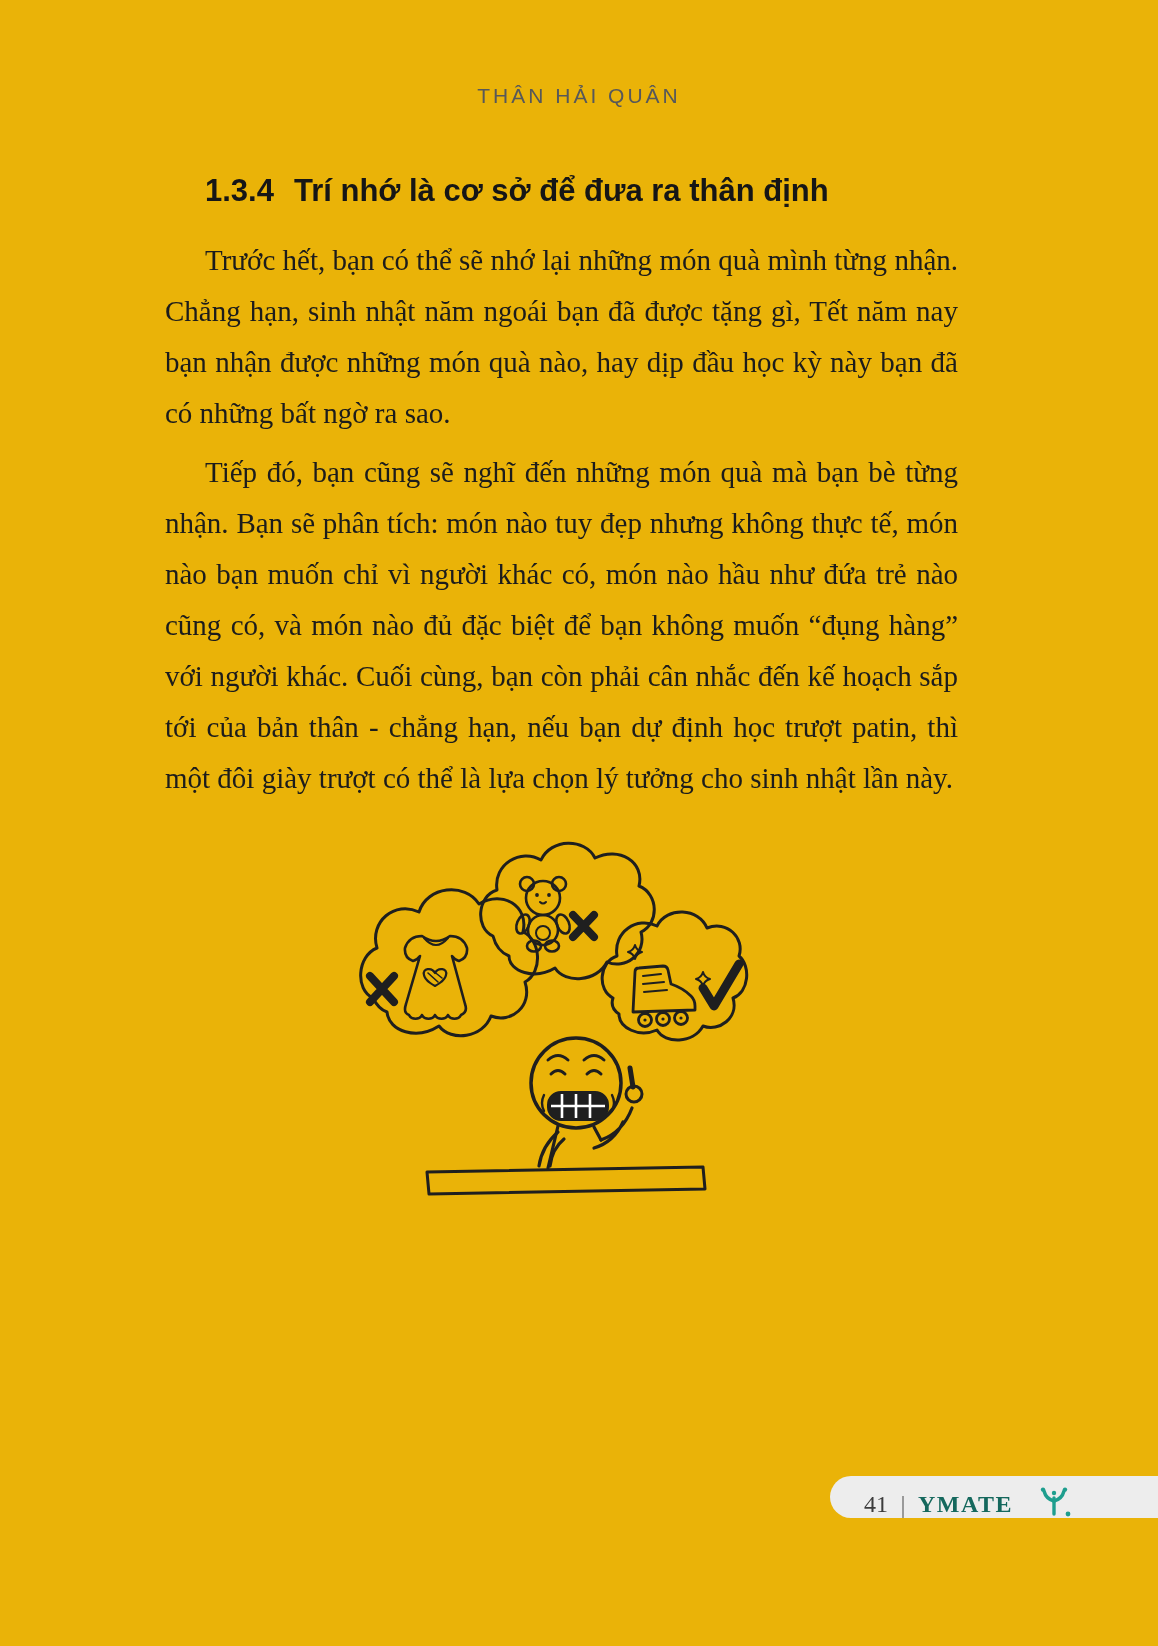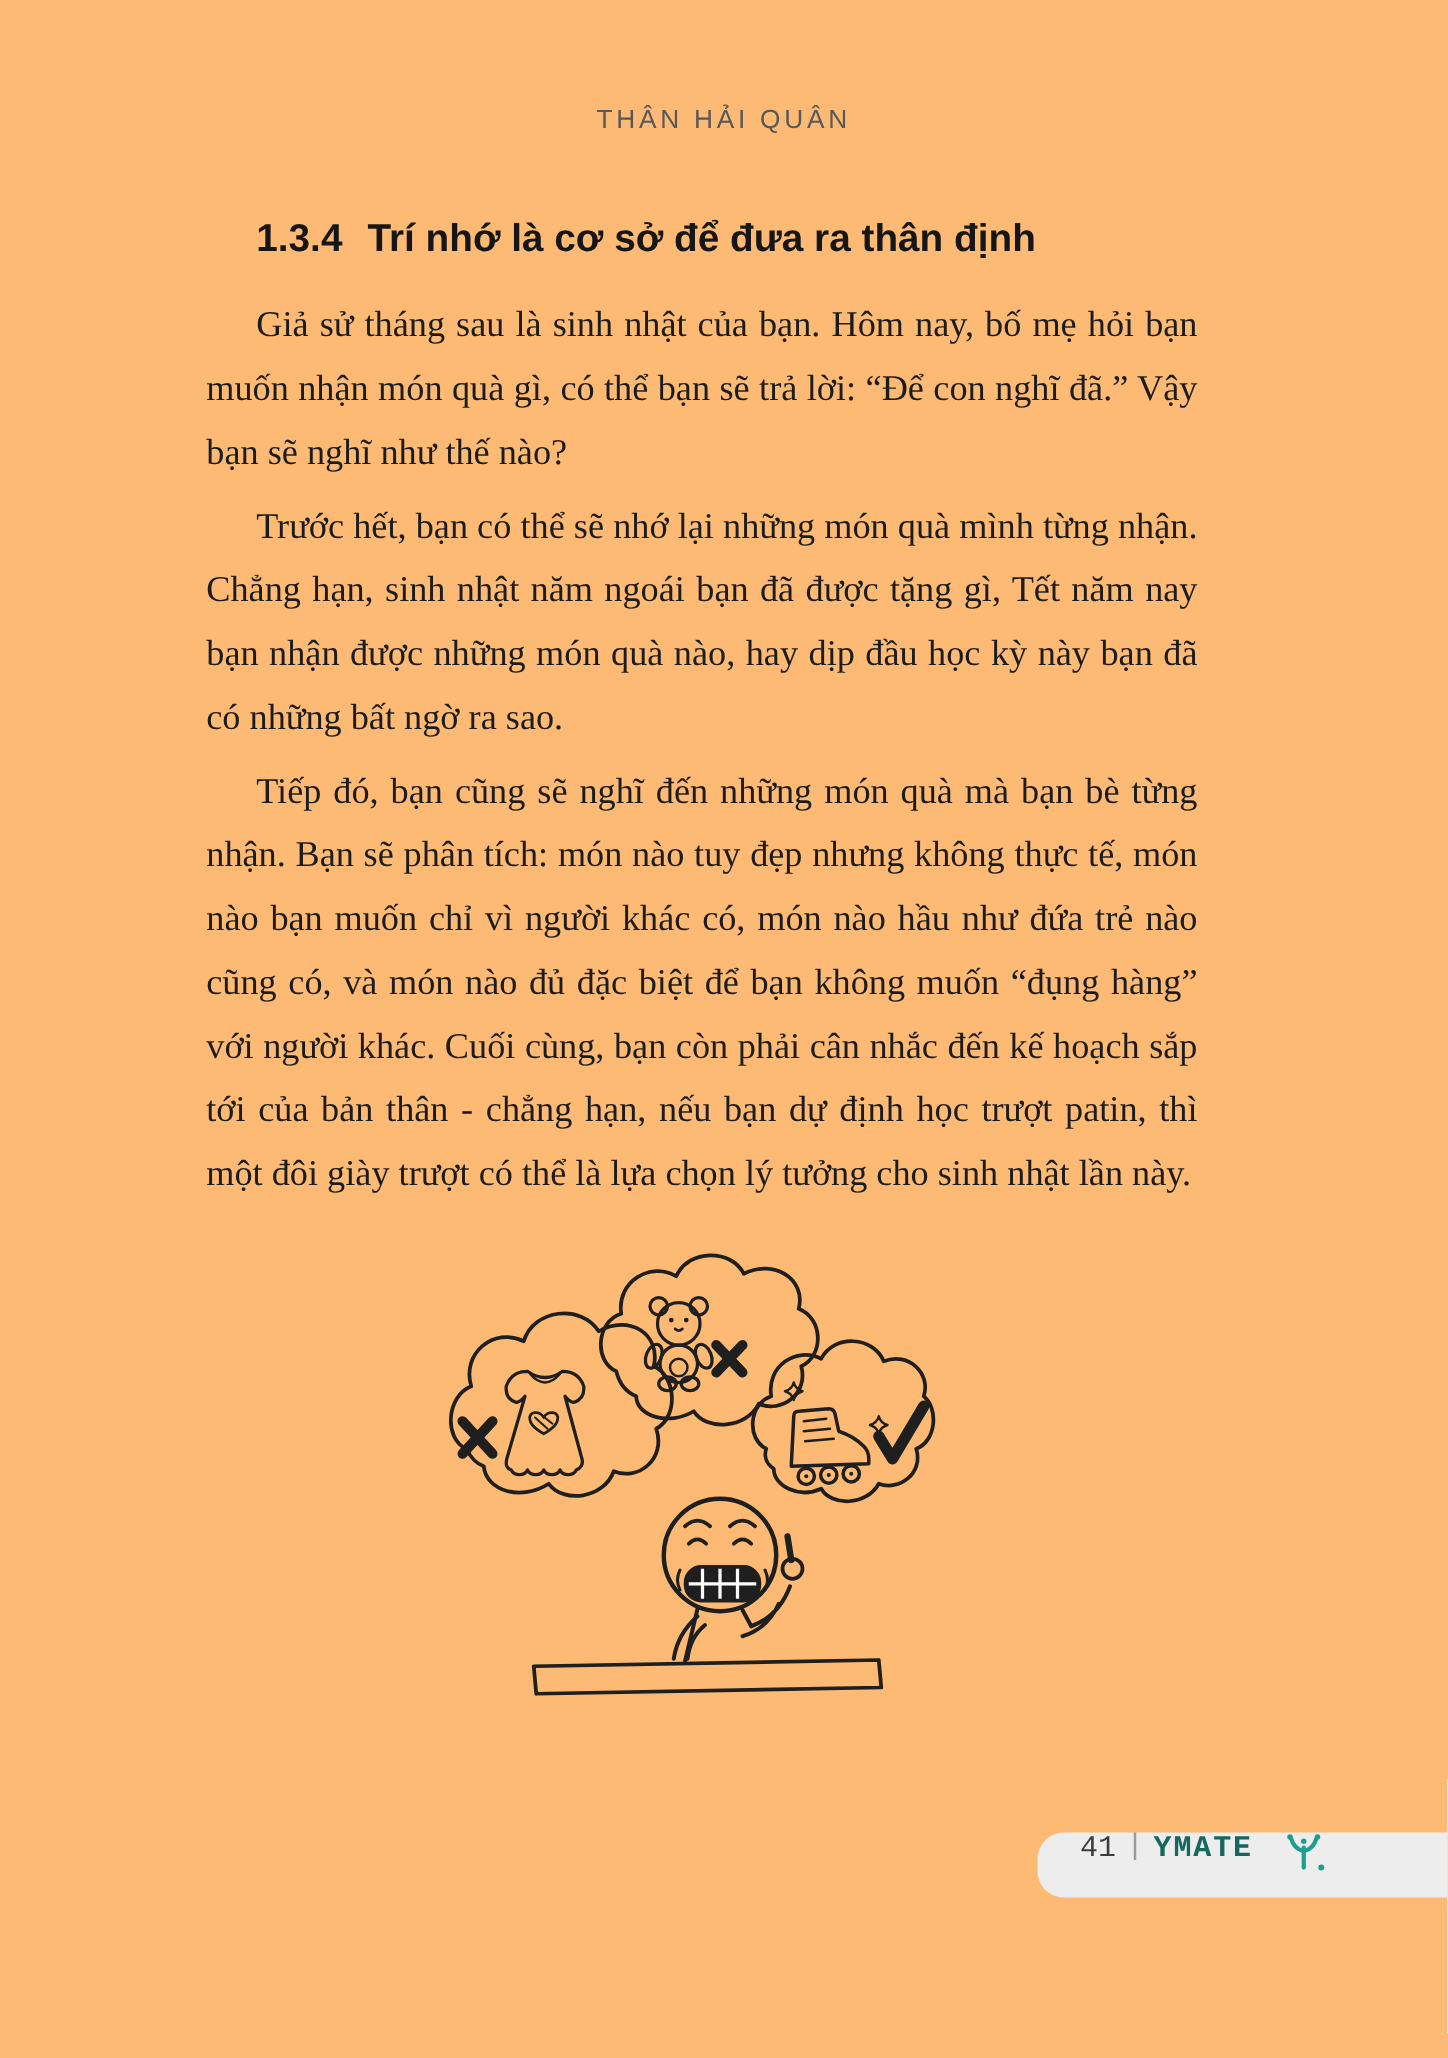--- a/index.html
+++ b/index.html
@@ -4,21 +4,21 @@
 <style>
   html, body {
     margin: 0;
     padding: 0;
     background: #ffffff;
   }
   .page {
     position: relative;
     width: 1158px;
     height: 1646px;
-    background: #fdba74;
+    background: #eab308;
     overflow: hidden;
     padding: 0;
     box-sizing: border-box;
     font-family: "Liberation Serif", serif;
     color: #1c1c1c;
   }
   .running-header {
     padding-top: 84px;
     text-align: center;
     font-family: "Liberation Sans", sans-serif;
@@ -49,29 +49,29 @@
   .illustration {
     margin: 32px 0 0 186px;
     width: 400px;
     height: 372px;
   }
   .illustration svg { display: block; }
   .footer-badge {
     position: absolute;
     right: 0;
     bottom: 128px;
-    height: 52px;
+    height: 42px;
     width: 328px;
     background: #ededed;
     border-radius: 21px 0 0 21px;
     display: flex;
-    align-items: flex-start;
+    align-items: flex-end;
     padding-left: 34px;
     box-sizing: border-box;
-    font-family: Liberation Mono, monospace;
+    font-family: Liberation Serif, serif;
   }
   .footer-badge .pgnum {
     font-size: 24px;
     color: #3c3c3c;
   }
   .footer-badge .fdiv {
     width: 2px;
     height: 22px;
     background: #9a9a9a;
     margin: 0 14px;
@@ -89,21 +89,20 @@
 <body>
 
 <div class="page">
 
   <div class="running-header">THÂN HẢI QUÂN</div>
 
   <div class="content">
 
     <h2 class="heading"><span class="sec-num">1.3.4</span><span>Trí nhớ là cơ sở để đưa ra thân định</span></h2>
 
-    <p class="body-par">Giả sử tháng sau là sinh nhật của bạn. Hôm nay, bố mẹ hỏi bạn muốn nhận món quà gì, có thể bạn sẽ trả lời: “Để con nghĩ đã.” Vậy bạn sẽ nghĩ như thế nào?</p>
     <p class="body-par">Trước hết, bạn có thể sẽ nhớ lại những món quà mình từng nhận. Chẳng hạn, sinh nhật năm ngoái bạn đã được tặng gì, Tết năm nay bạn nhận được những món quà nào, hay dịp đầu học kỳ này bạn đã có những bất ngờ ra sao.</p>
     <p class="body-par">Tiếp đó, bạn cũng sẽ nghĩ đến những món quà mà bạn bè từng nhận. Bạn sẽ phân tích: món nào tuy đẹp nhưng không thực tế, món nào bạn muốn chỉ vì người khác có, món nào hầu như đứa trẻ nào cũng có, và món nào đủ đặc biệt để bạn không muốn “đụng hàng” với người khác. Cuối cùng, bạn còn phải cân nhắc đến kế hoạch sắp tới của bản thân - chẳng hạn, nếu bạn dự định học trượt patin, thì một đôi giày trượt có thể là lựa chọn lý tưởng cho sinh nhật lần này.</p>
 
     <div class="illustration">
       <svg width="400" height="372" viewBox="0 0 400 372" xmlns="http://www.w3.org/2000/svg">
 
         <g>
           <path class="ink" fill="#ffffff" stroke-width="3" d="M 22,162 C 4,154 6,120 26,112 C 18,86 44,64 68,76 C 76,50 114,46 128,68 C 152,54 178,70 172,96 C 190,104 192,136 174,146 C 182,170 160,188 140,180 C 132,202 100,206 88,190 C 66,204 38,196 36,176 C 30,174 25,168 22,162 Z"></path>
         </g>
         <g>

